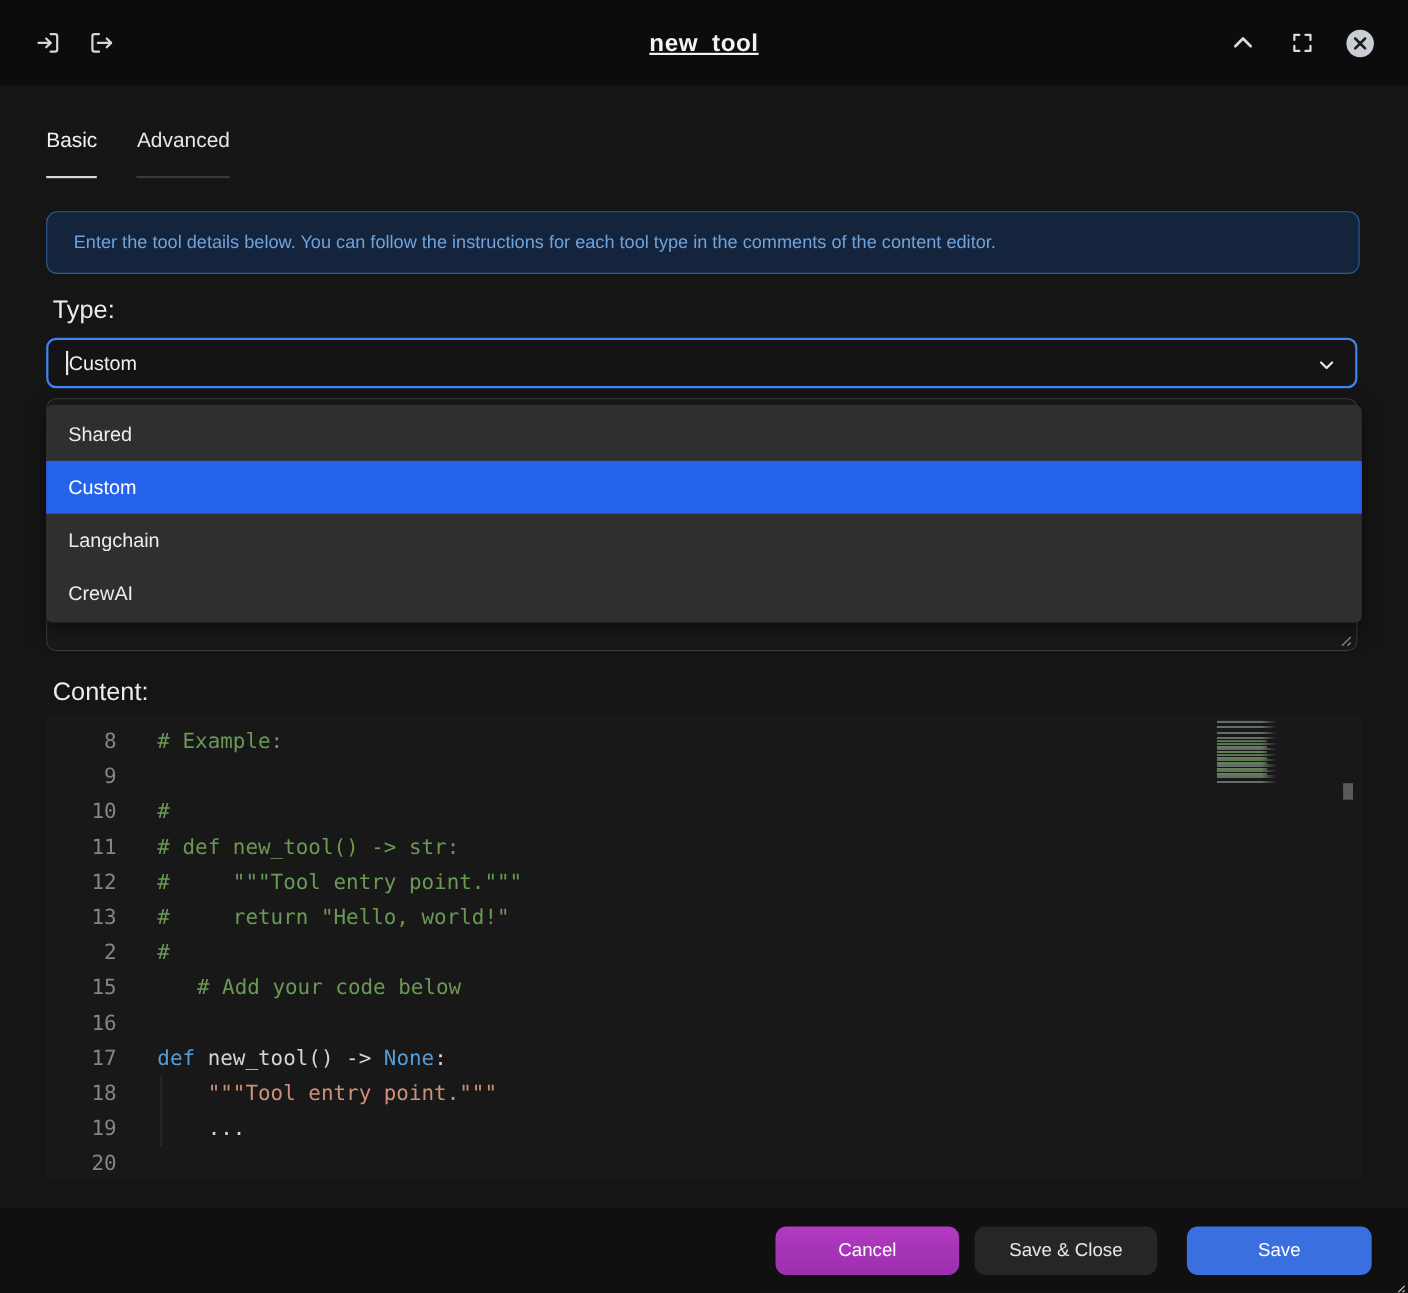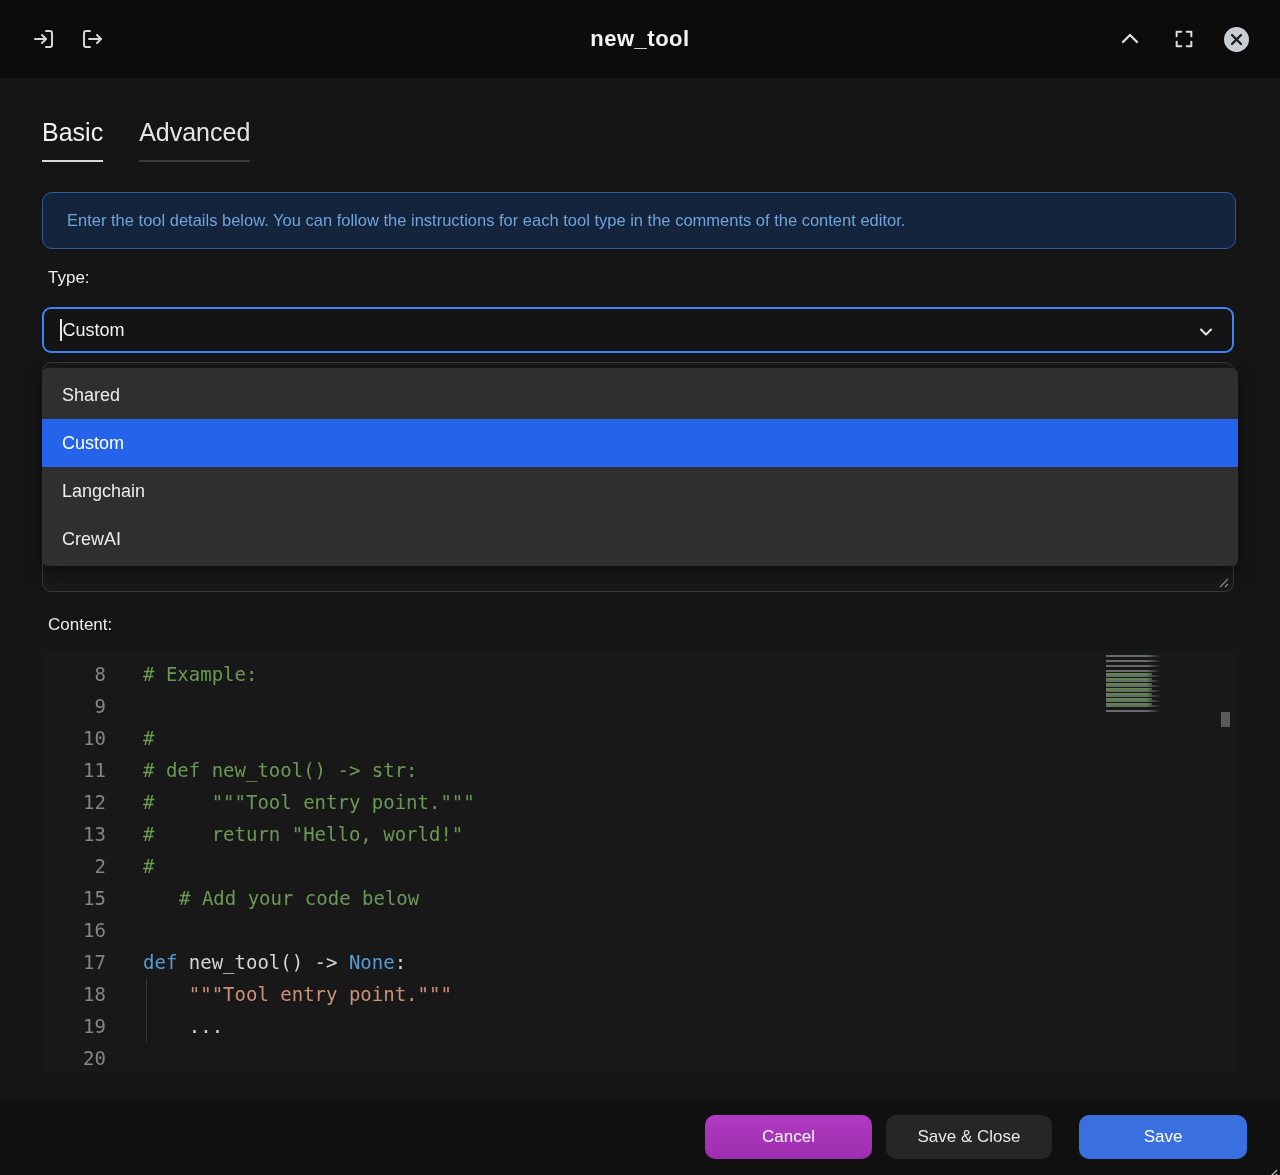--- a/index.html
+++ b/index.html
@@ -4,38 +4,38 @@
 <style>
   * { margin:0; padding:0; box-sizing:border-box; }
   html,body { width:1280px; height:1175px; background:#151515; overflow:hidden;
     font-family:"Liberation Sans","DejaVu Sans",sans-serif; }
   .stage { position:relative; width:1280px; height:1175px; background:#151515; }
 
   
   .titlebar { position:absolute; left:0; top:0; width:1280px; height:78px; background:#0c0c0c; }
   .titlebar .title { position:absolute; left:0; right:0; top:0; height:78px; display:flex;
     align-items:center; justify-content:center; color:#f2f2f2; font-size:22px; font-weight:bold;
-    letter-spacing:.5px; }
+    letter-spacing:.5px;text-decoration:underline; }
   .tb-icon { position:absolute; top:25px; width:28px; height:28px; display:flex;
     align-items:center; justify-content:center; cursor:pointer; }
   .tb-icon svg { display:block; }
 
   
   .tabs { position:absolute; left:42px; top:118px; height:44px; display:flex; gap:36px; }
-  .tab { font-size:25px; padding-bottom:12px; cursor:pointer; }
+  .tab { font-size:19px; padding-bottom:12px; cursor:pointer; }
   .tab.active { color:#f1f1f1; border-bottom:2px solid #d8d8d8; }
   .tab.inactive { color:#e5e5e5; border-bottom:2px solid #3a3a3a; }
 
   
   .banner { position:absolute; left:42px; top:192px; width:1194px; height:57px;
     background:#14243c; border:1px solid #2e5c96; border-radius:10px; display:flex;
     align-items:center; padding-left:24px; color:#6fa3da; font-size:16.5px; }
 
   
-  .field-label { position:absolute; left:48px; color:#ececec; font-size:17px; }
+  .field-label { position:absolute; left:48px; color:#ececec; font-size:23px; }
   .lbl-type { top:268px; }
   .lbl-content { top:615px; }
 
   .select { position:absolute; left:42px; top:307px; width:1192px; height:46px;
     background:#141414; border:2px solid #3f83f6; border-radius:9px; display:flex;
     align-items:center; padding:0 16px; color:#f0f0f0; font-size:18px; cursor:pointer; }
   .select .caret-bar { width:1.5px; height:22px; background:#e8e8e8; margin-right:1px; }
   .select .chev { position:absolute; right:16px; top:13px; }
 
   

